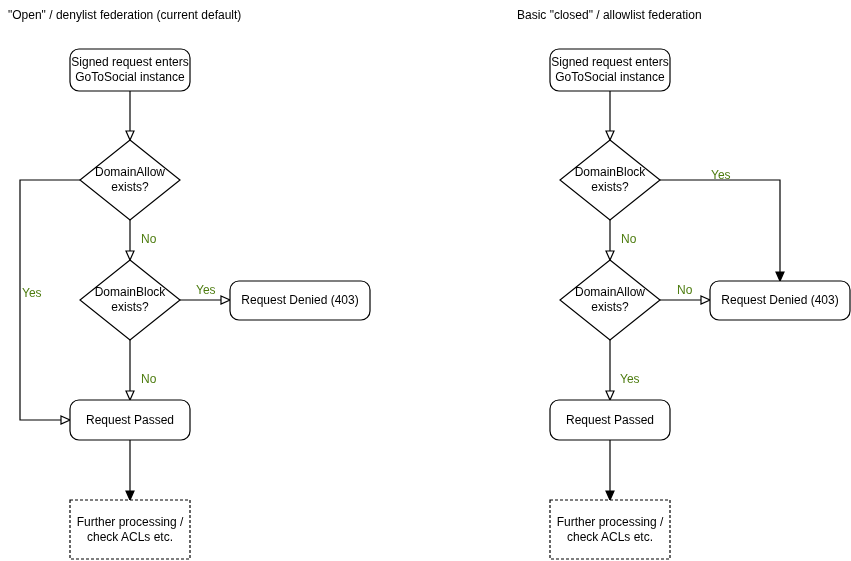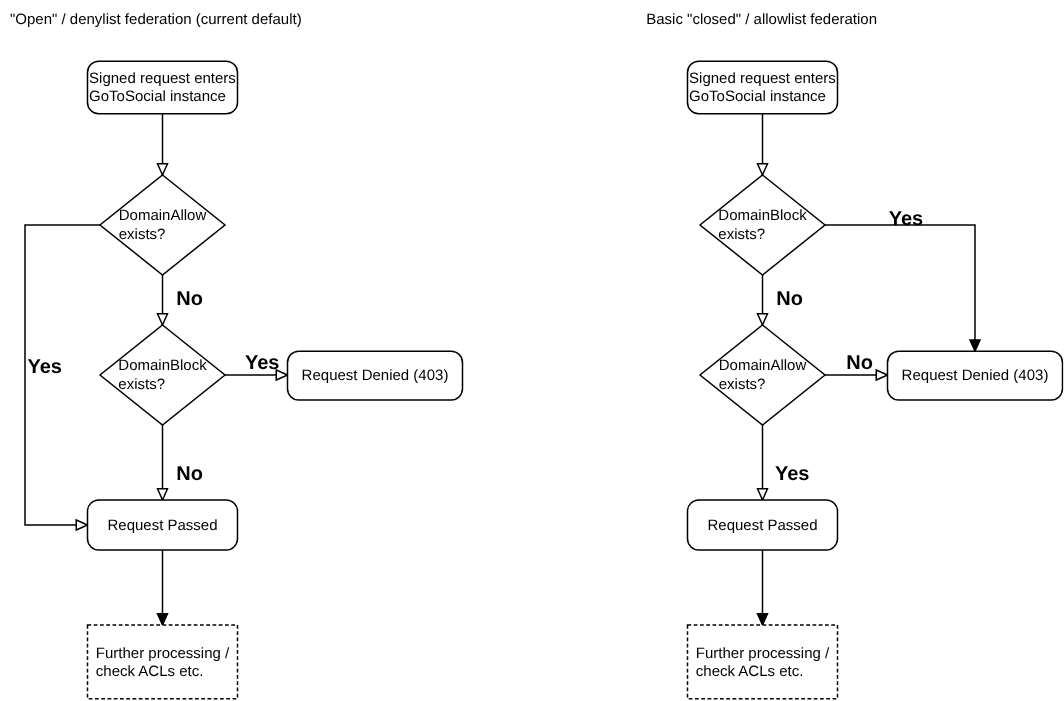--- a/index.html
+++ b/index.html
@@ -25,32 +25,32 @@
     font-size: 12px;
     line-height: 14px;
     color: #000000;
     white-space: nowrap;
   }
   .node-label {
     position: absolute;
     display: flex;
     align-items: center;
     justify-content: center;
+    text-align: center;
     white-space: pre-line;
     font-size: 12px;
     line-height: 15px;
     color: #000000;
   }
   .edge-label {
     position: absolute;
-    font-size: 16px;
+    font-size: 12px;
     line-height: 13px;
-    color: #000000;
+    color: #4d7c0f;
     white-space: nowrap;
-    font-weight: bold;
   }
 </style>
 </head>
 <body>
 
 <div class="canvas">
 
   <svg width="851" height="561" viewBox="0 0 851 561">
     <defs>
       <marker id="arrowOpen" markerWidth="12" markerHeight="12" refX="10" refY="6" orient="auto" markerUnits="userSpaceOnUse">

